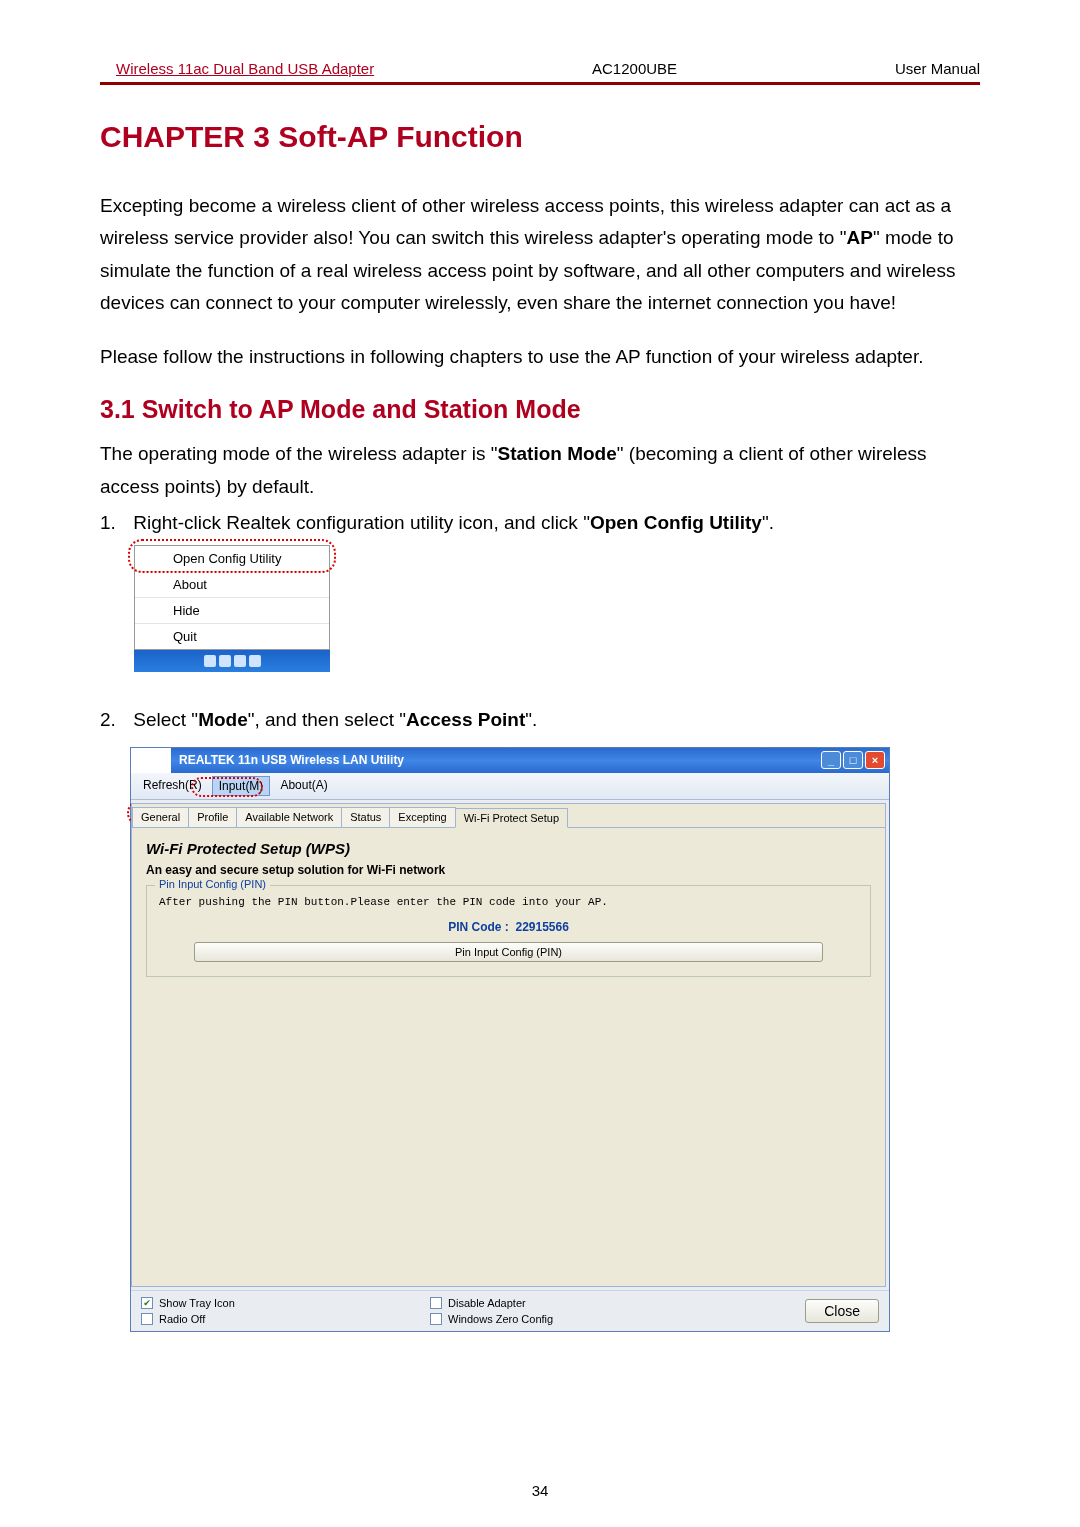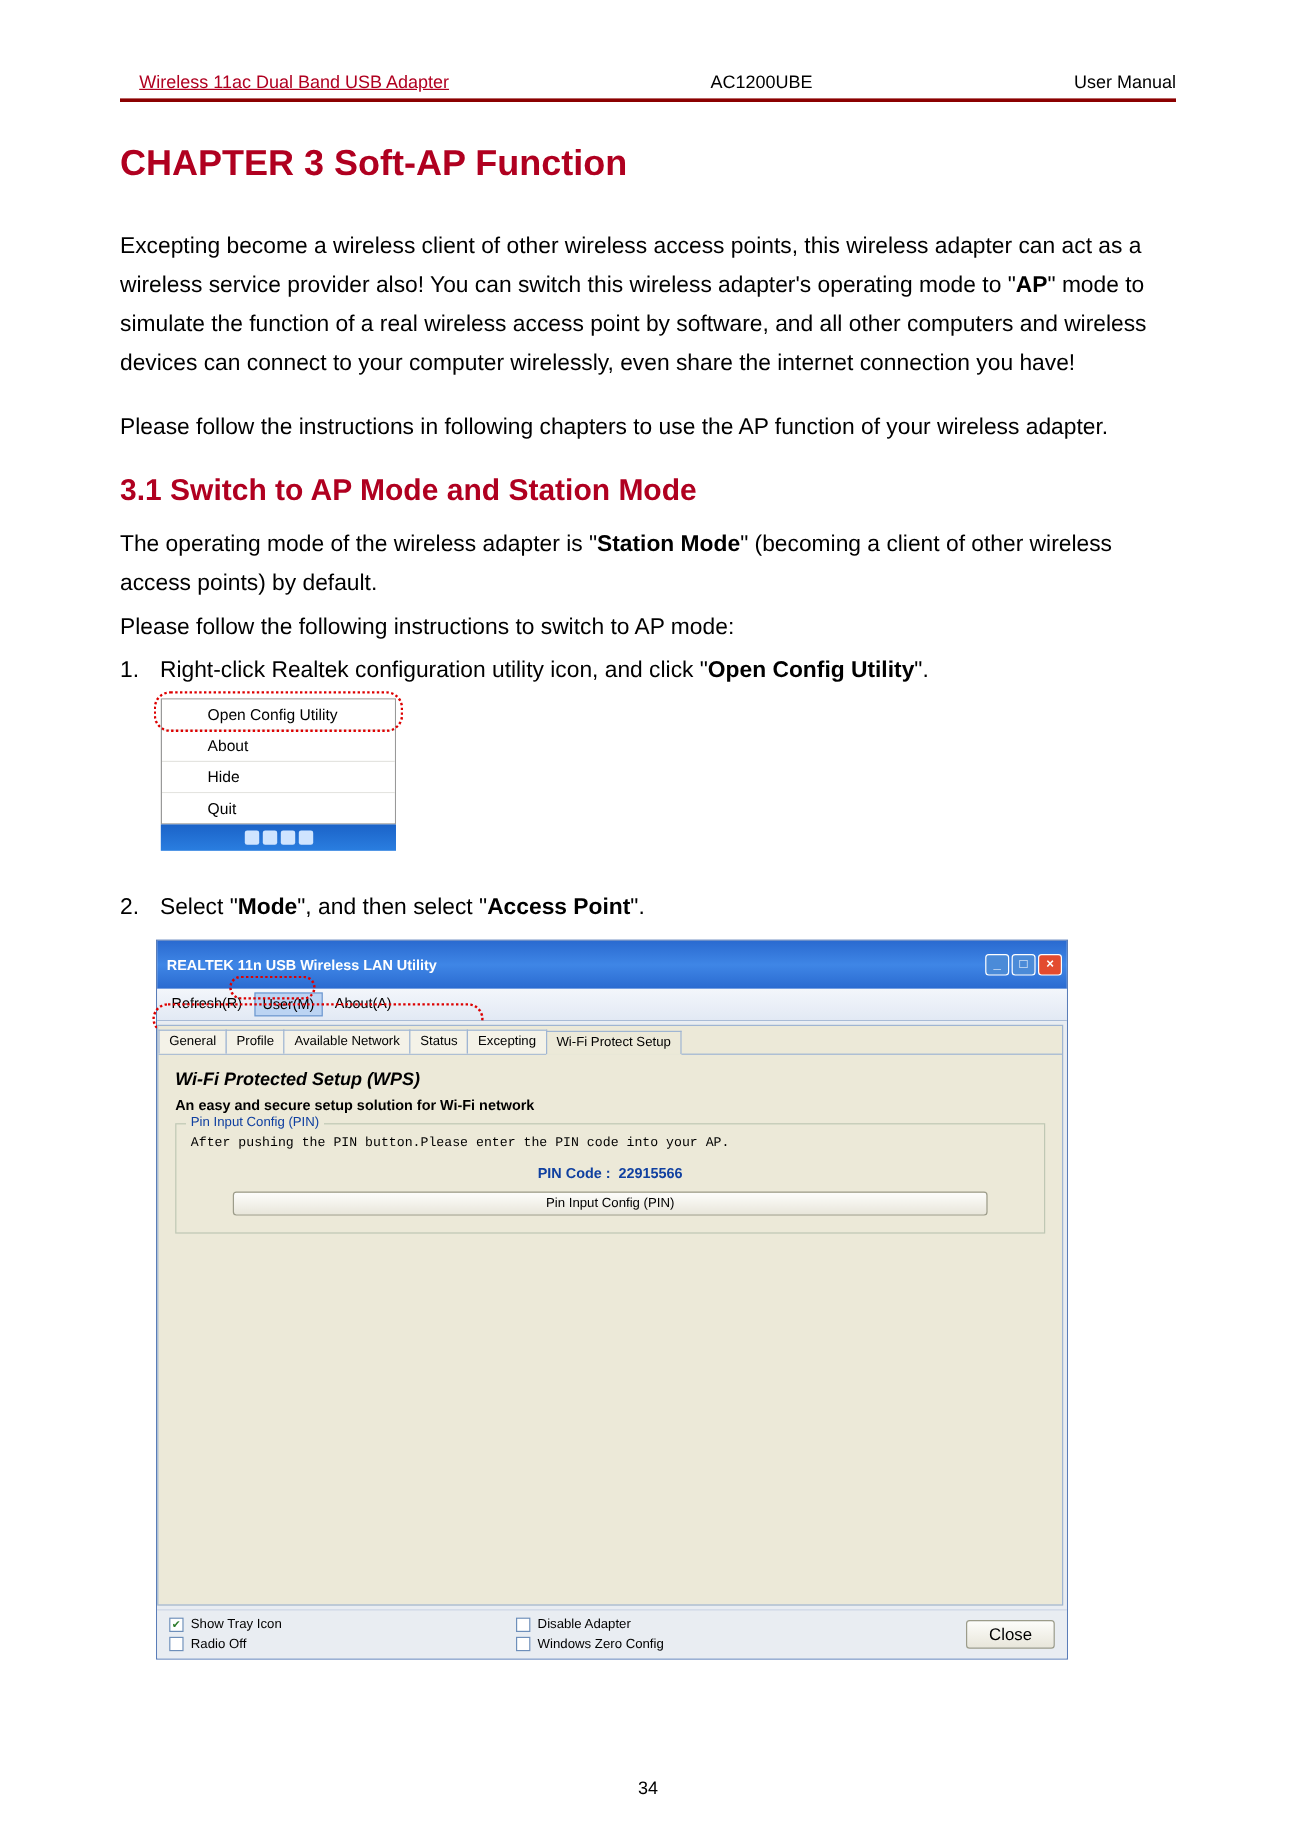--- a/index.html
+++ b/index.html
@@ -93,26 +93,27 @@
     width: 760px;
     border: 1px solid #5a7db8;
     font-family: Tahoma, sans-serif;
     font-size: 12px;
     margin-left: 30px;
     position: relative;
   }
   .titlebar {
     background: linear-gradient(#2a6ad0, #3f86e6 50%, #2a6ad0);
     color: #fff;
-    height: 40px;
+    height: 25px;
     display: flex;
     align-items: center;
     padding: 0 4px 0 8px;
     font-weight: bold;
     font-size: 12px;
+    margin-left: 40px;
   }
   .titlebar .spacer { flex: 1; }
   .win-btn {
     width: 20px; height: 18px; margin-left: 2px;
     display:flex; align-items:center; justify-content:center;
     font-size: 11px; font-weight:bold;
     border:1px solid #fff; border-radius:3px;
   }
   .win-min { background:#4b8bd8; color:#fff;}
   .win-max { background:#4b8bd8; color:#fff;}
@@ -273,21 +274,20 @@
     <span>Excepting become a wireless client of other wireless access points, this wireless adapter can act as a wireless service provider also! You can switch this wireless adapter's operating mode to "</span><b>AP</b><span>" mode to simulate the function of a real wireless access point by software, and all other computers and wireless devices can connect to your computer wirelessly, even share the internet connection you have!</span>
   </p>
 
   <p class="body-text">Please follow the instructions in following chapters to use the AP function of your wireless adapter.</p>
 
   <h2 class="section-title">3.1 Switch to AP Mode and Station Mode</h2>
 
   <p class="step-text">
     <span>The operating mode of the wireless adapter is "</span><b>Station Mode</b><span>" (becoming a client of other wireless access points) by default.</span>
   </p>
-  <p class="step-text">Please follow the following instructions to switch to AP mode:</p>
 
   <p class="step-text">
     <span class="num">1.</span>
     <span>Right-click Realtek configuration utility icon, and click "</span><b>Open Config Utility</b><span>".</span>
   </p>
 
   <div class="ctx-wrap">
     <div class="ctx-highlight"></div>
     <div class="ctx-menu">
       <div class="ctx-item">Open Config Utility</div>
@@ -314,21 +314,21 @@
 
     <div class="titlebar">
       <span>REALTEK 11n USB Wireless LAN Utility</span>
       <span class="spacer"></span>
       <span class="win-btn win-min">_</span>
       <span class="win-btn win-max">□</span>
       <span class="win-btn win-close">×</span>
     </div>
     <div class="menubar">
       <span>Refresh(R)</span>
-      <span class="sel">User(M)</span>
+      <span class="sel">Input(M)</span>
       <span>About(A)</span>
     </div>
     <div class="win-body">
       <div class="right-pane">
         <div class="tabs">
           <div class="tab">General</div>
           <div class="tab">Profile</div>
           <div class="tab">Available Network</div>
           <div class="tab">Status</div>
           <div class="tab">Excepting</div>

